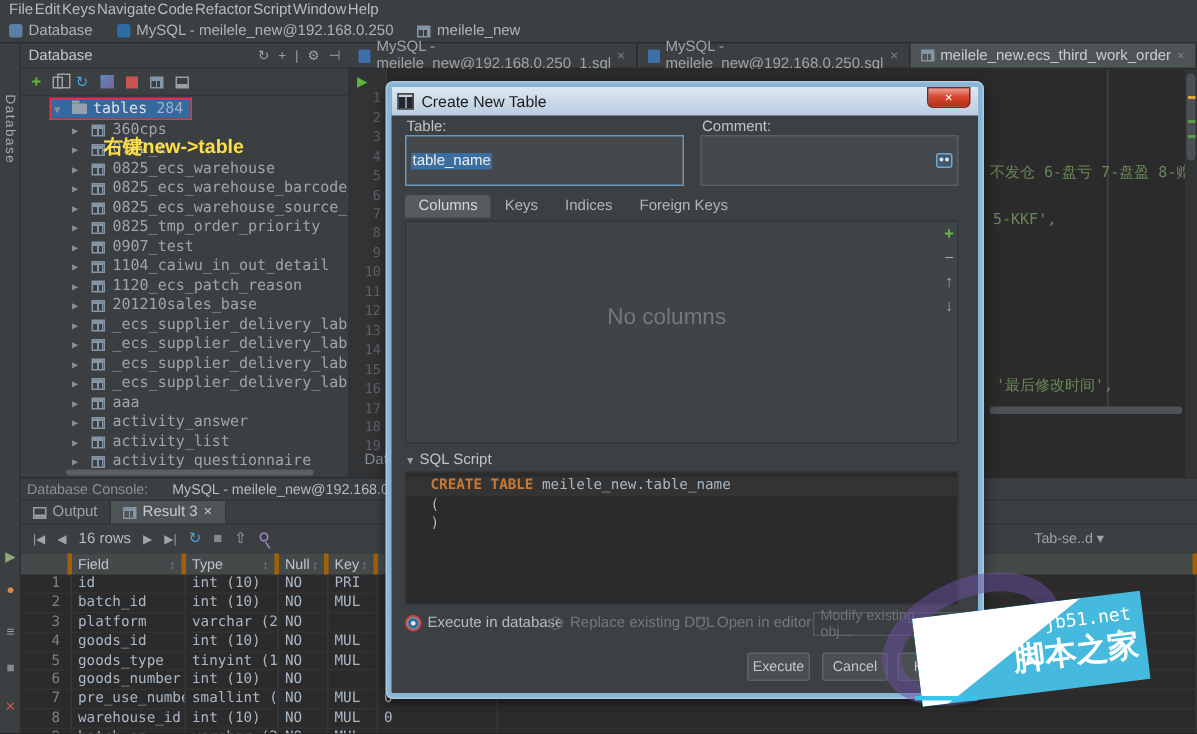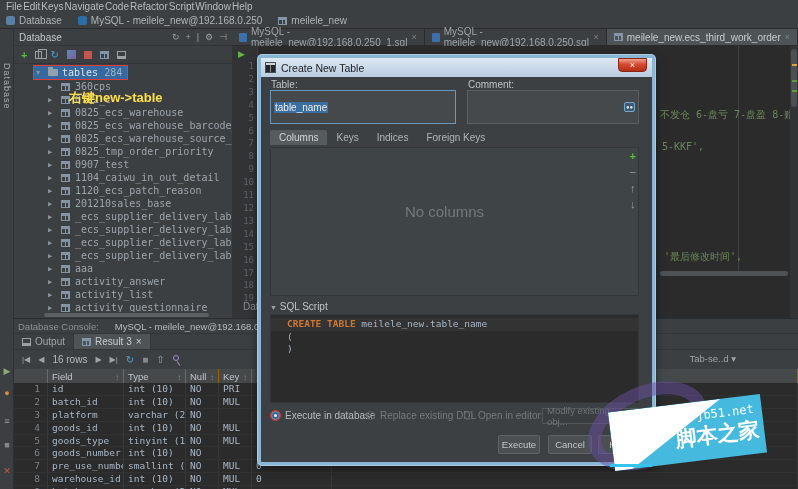--- a/index.html
+++ b/index.html
@@ -87,21 +87,21 @@
   .nav-g{color:#9ea4a8;font-size:8px}
   .upl{color:#9aa0a4;font-size:10px}
   .pin{width:6px;height:6px;border:1px solid #a58cc9;border-radius:50%;position:relative;margin-top:-3px}
   .pin::after{content:"";position:absolute;left:4px;top:5px;width:1px;height:5px;background:#a58cc9;transform:rotate(-35deg)}
   .fmt{position:absolute;right:62px;top:3px;color:#9ea4a8;font-size:9.5px}
 
   .rtable{position:absolute;left:0;top:50px;right:0;bottom:0;background:#2b2b2b;
           font-family:"DejaVu Sans Mono",monospace;font-size:9.5px;color:#a9b7c6}
   .rhead,.rrow{display:grid;grid-template-columns:34px 76px 62px 33px 33px 80px 1fr}
   .rhead{height:14px;background:#45494a;color:#c0c5c9;font-family:"Liberation Sans",sans-serif;font-size:9.5px}
-  .rhead>div{padding:1px 4px;border-right:1px solid #a16207;display:flex;justify-content:space-between;align-items:center}
+  .rhead>div{padding:1px 4px;border-right:3px solid #a16207;display:flex;justify-content:space-between;align-items:center}
   .sorter::after{content:"↕";color:#76808a;font-size:8px}
   .rrow{height:12.9px;border-bottom:1px solid #323232}
   .rrow>div{padding:0 4px;border-right:1px solid #35393b;overflow:hidden;white-space:nowrap}
   .rnum{color:#7a8288;text-align:right;padding-right:7px !important}
 
   
   .dialog{position:absolute;left:258px;top:55px;width:397px;height:410px;z-index:10;
           border:3px solid #8ab6d6;border-radius:4px;background:#3c4043;
           box-shadow:0 0 0 1px #a9cce4,0 3px 10px rgba(0,0,0,.55)}
   .dlg-title{height:19px;background:linear-gradient(#dde8f2,#b9cce0);display:flex;align-items:center;

